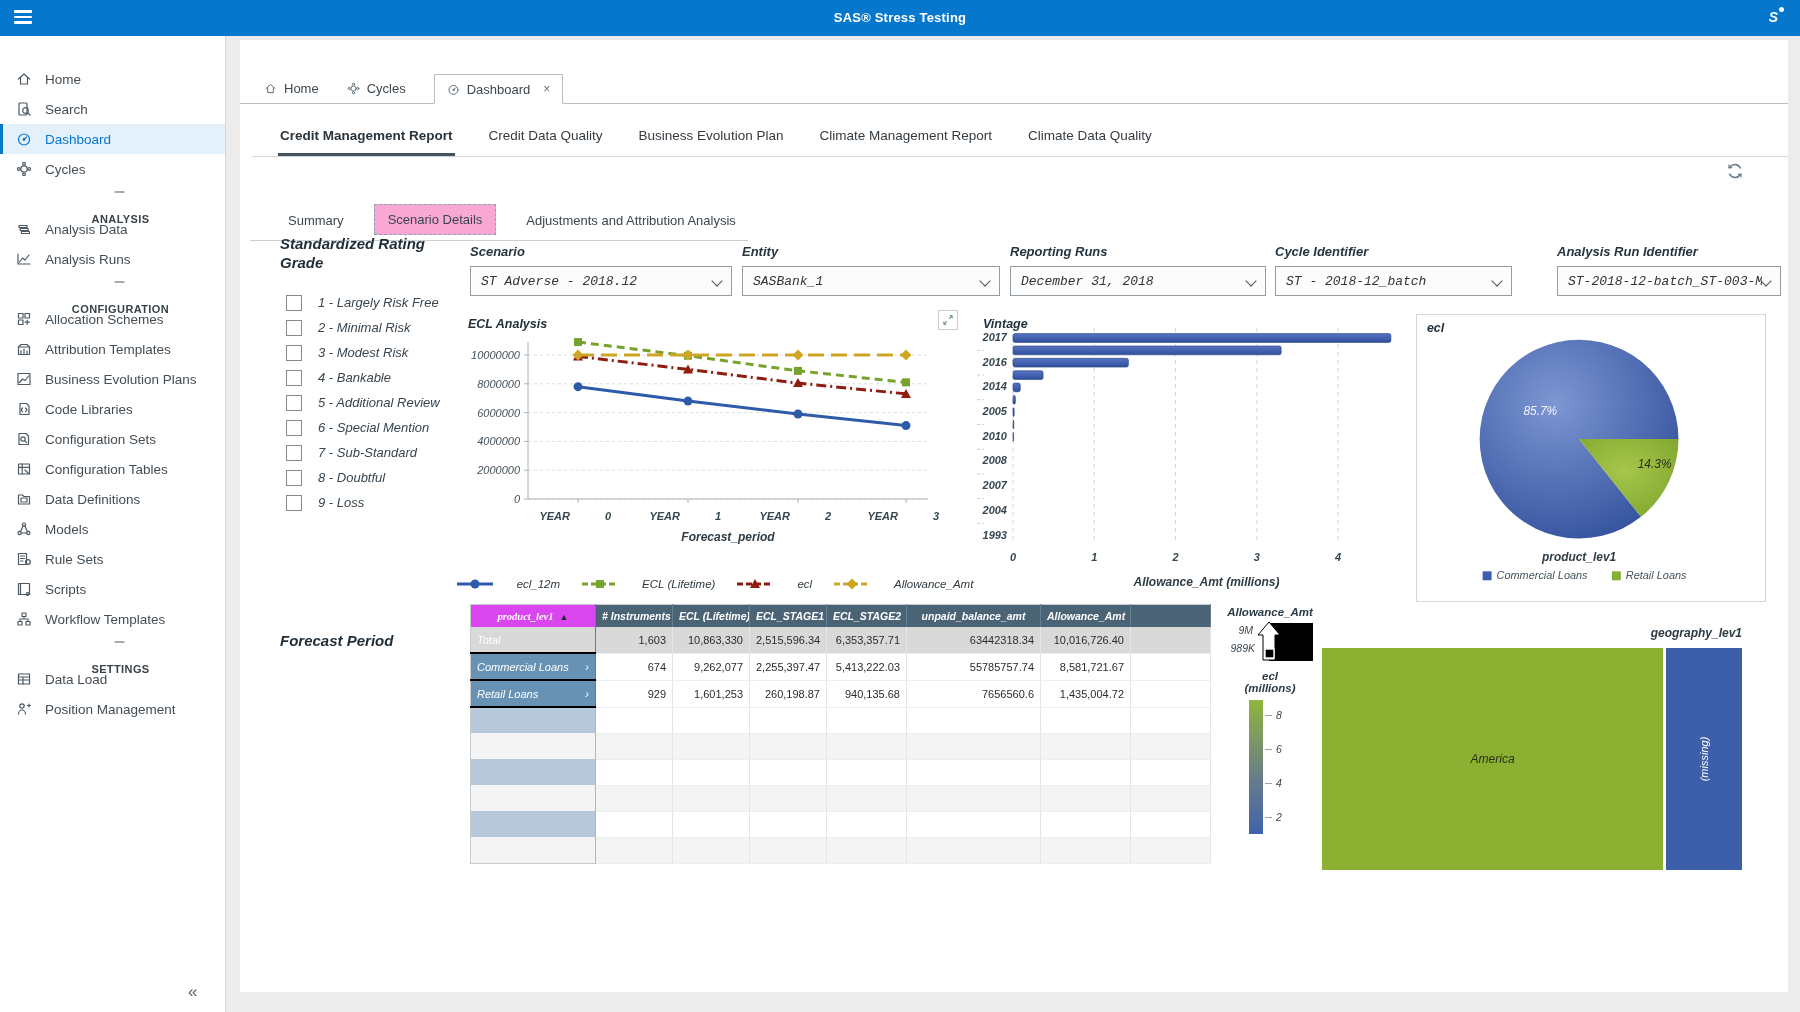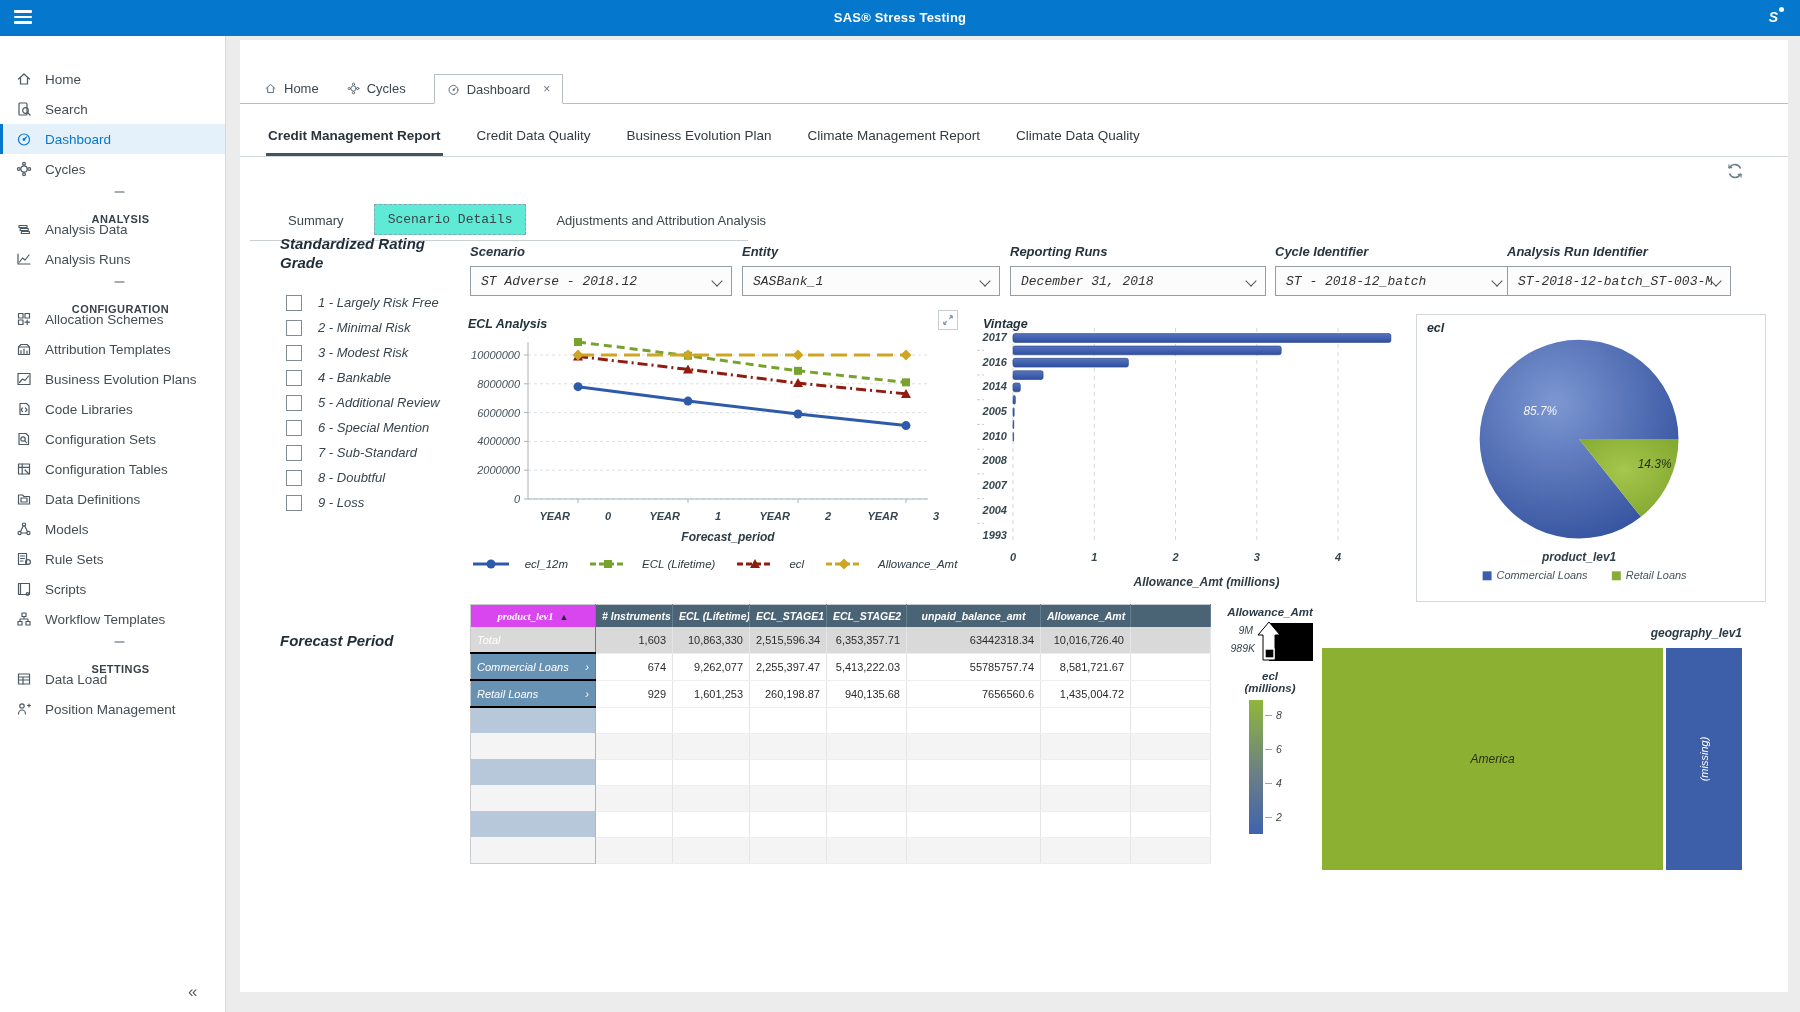--- a/index.html
+++ b/index.html
@@ -24,45 +24,45 @@
   
   #share{position:absolute;left:1762px;top:46px;width:20px;height:20px;color:#2a2a2a;cursor:pointer;}
   #panel{position:absolute;left:240px;top:40px;width:1548px;height:952px;background:#fff;}
   
   #ws-tabs{position:absolute;left:0;right:0;top:34px;height:29px;border-bottom:1px solid #b7bec3;display:flex;align-items:stretch;padding-left:24px;gap:28px;}
   .ws-tab{display:inline-flex;align-items:center;gap:7px;font-size:13px;color:#3c464e;cursor:pointer;}
   .ws-tab .ic{width:13px;height:13px;color:#5a6b76;display:flex;}
   .ws-tab.active{border:1px solid #b7bec3;border-bottom:1px solid #fff;background:#fff;margin-bottom:-1px;padding:0 12px;}
   .ws-tab .close{margin-left:6px;color:#6a757d;font-size:12px;}
   
-  #report-tabs{position:absolute;left:0;right:0;top:80px;height:36px;border-bottom:1px solid #d2d7da;display:flex;gap:32px;padding-left:26px;}
+  #report-tabs{position:absolute;left:12px;right:0;top:80px;height:36px;border-bottom:1px solid #d2d7da;display:flex;gap:32px;padding-left:26px;}
   .rep-tab{font-size:13.5px;color:#333b41;padding:8px 2px;cursor:pointer;}
   .rep-tab.active{border-bottom:3px solid #44545e;font-weight:bold;color:#2b343b;}
   #refresh{position:absolute;left:1486px;top:122px;width:18px;height:18px;color:#6a7f8c;cursor:pointer;}
   
   #detail-tabs{position:absolute;left:44px;top:164px;display:flex;align-items:flex-end;gap:26px;}
   .det-tab{font-size:13px;color:#3b454d;padding:7px 4px;cursor:pointer;}
-  .det-tab.active{border:1px dashed #8aa4b5;background:#5eead4;padding:7px 13px;font-family:Liberation Mono, monospace;}
+  .det-tab.active{border:1px dashed #8aa4b5;background:#f9a8d4;padding:7px 13px;}
   #det-underline{position:absolute;left:10px;top:200px;width:498px;height:1px;background:#c9cfd3;}
   
   .filter{position:absolute;top:204px;}
   .filter .flabel{font-size:13px;font-weight:bold;font-style:italic;color:#273540;margin-bottom:7px;}
   .fbox{height:28px;border:1px solid #949da3;background:#fcfcfc;display:flex;align-items:center;padding:0 10px;cursor:pointer;font-family:Liberation Mono, monospace;}
   .fbox .val{font-size:13px;font-style:italic;color:#333;white-space:nowrap;overflow:hidden;}
   .chev{margin-left:auto;width:7px;height:7px;border-right:1.4px solid #555;border-bottom:1.4px solid #555;transform:rotate(45deg);flex:0 0 7px;}
   
   #rating-title{position:absolute;left:40px;top:194px;width:180px;font-size:15px;font-weight:bold;font-style:italic;color:#1f2d38;line-height:19px;}
   #rating-list{position:absolute;left:46px;top:250px;}
   .chk-row{display:flex;align-items:center;height:25px;gap:16px;cursor:pointer;}
   .chk{width:14px;height:14px;border:1px solid #828c93;background:#fff;flex:0 0 14px;}
   .chk-lab{font-size:13px;font-style:italic;color:#38454f;}
   
   #chart-line{position:absolute;left:218px;top:274px;width:500px;height:290px;}
   #line-legend{position:absolute;left:205px;top:518px;width:540px;display:flex;justify-content:center;gap:22px;align-items:center;}
-  .leg-item{display:flex;align-items:center;gap:16px;font-size:11.5px;font-style:italic;color:#2e3a42;}
+  .leg-item{display:flex;align-items:center;gap:24px;font-size:11.5px;font-style:italic;color:#2e3a42;margin-top:20px;}
   #expand-ic{position:absolute;left:698px;top:270px;width:18px;height:18px;border:1px solid #c8cfd4;background:#fff;color:#7f98a5;cursor:pointer;display:flex;align-items:center;justify-content:center;}
   #chart-bar{position:absolute;left:735px;top:274px;width:440px;height:310px;}
   #pie-panel{position:absolute;left:1176px;top:274px;width:348px;height:286px;border:1px solid #d3d8db;}
   svg text.tick{font-size:11px;font-style:italic;fill:#44525b;}
   svg text.xtick{font-size:11px;font-style:italic;font-weight:bold;fill:#37474f;}
   svg text.cat{font-size:11px;font-style:italic;font-weight:bold;fill:#37474f;}
   svg text.axlabel{font-size:12px;font-style:italic;font-weight:bold;fill:#2f3d46;}
   svg text.charttitle{font-size:12.5px;font-style:italic;font-weight:bold;fill:#22313a;}
   
   #ptable{position:absolute;left:230px;top:564px;width:740px;height:252px;border:1px solid #c6ccd0;border-collapse:collapse;table-layout:fixed;}
@@ -418,21 +418,21 @@
             <span class="chev"></span>
           </div>
         </div>
         <div class="filter" style="left: 1035px; width: 237px;">
           <div class="flabel">Cycle Identifier</div>
           <div class="fbox">
             <span class="val">ST - 2018-12_batch</span>
             <span class="chev"></span>
           </div>
         </div>
-        <div class="filter" style="left: 1267px; width: 224px;">
+        <div class="filter" style="left: 1317px; width: 224px;">
           <div class="flabel">Analysis Run Identifier</div>
           <div class="fbox">
             <span class="val">ST-2018-12-batch_ST-003-Multi...</span>
             <span class="chev"></span>
           </div>
         </div>
       </div>
 
     <div id="rating-title">Standardized Rating Grade</div>
     <div id="rating-list">

